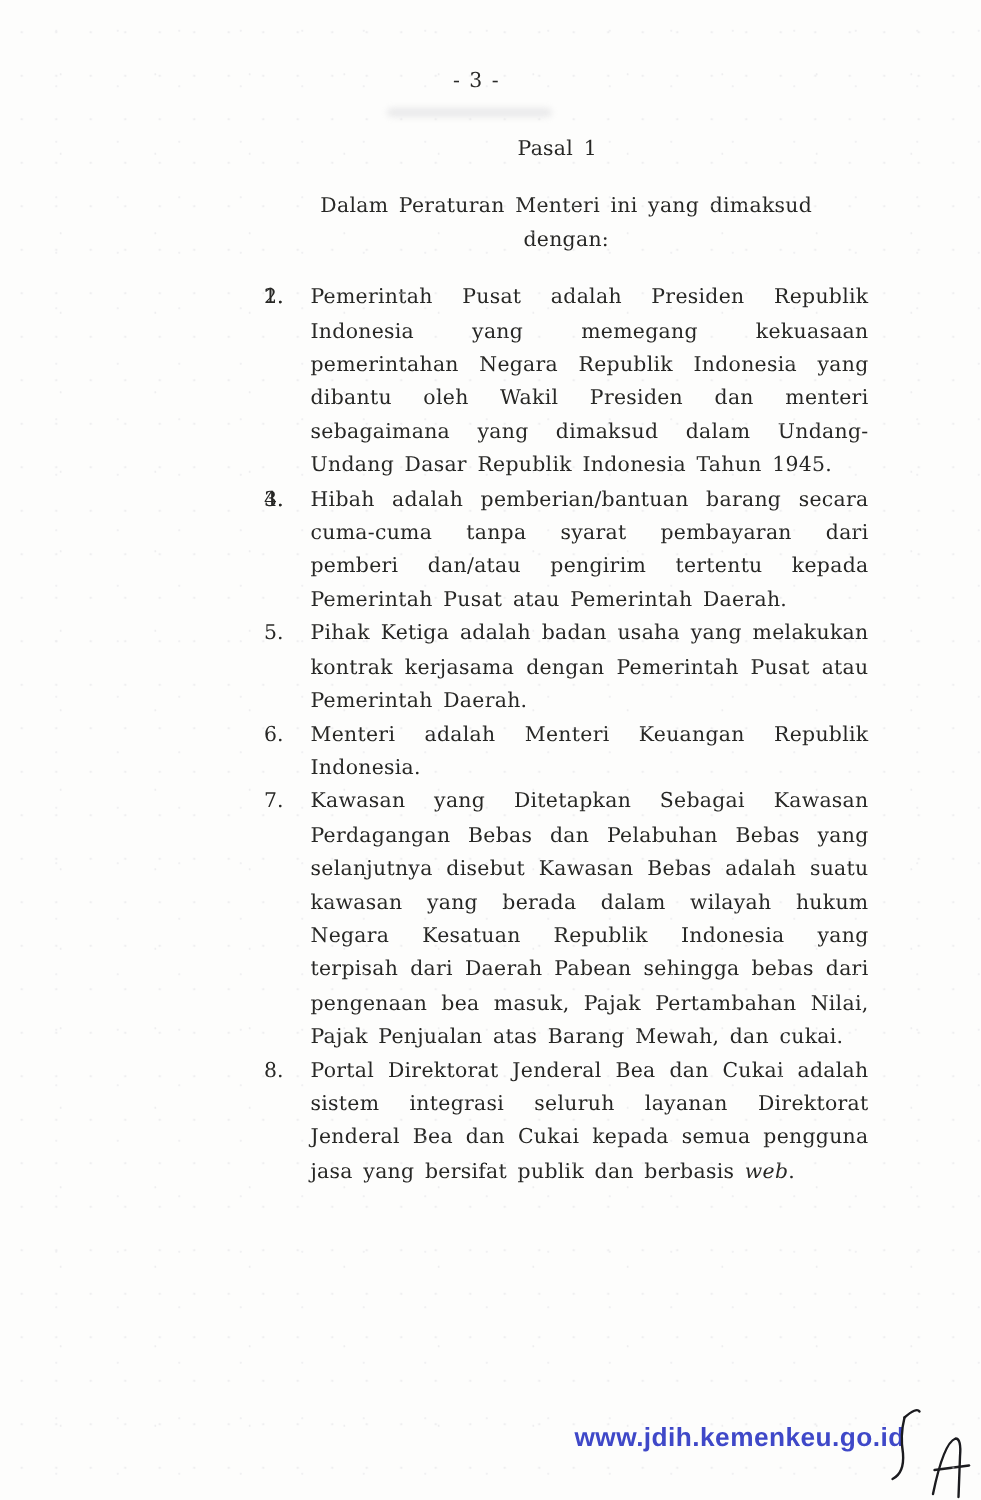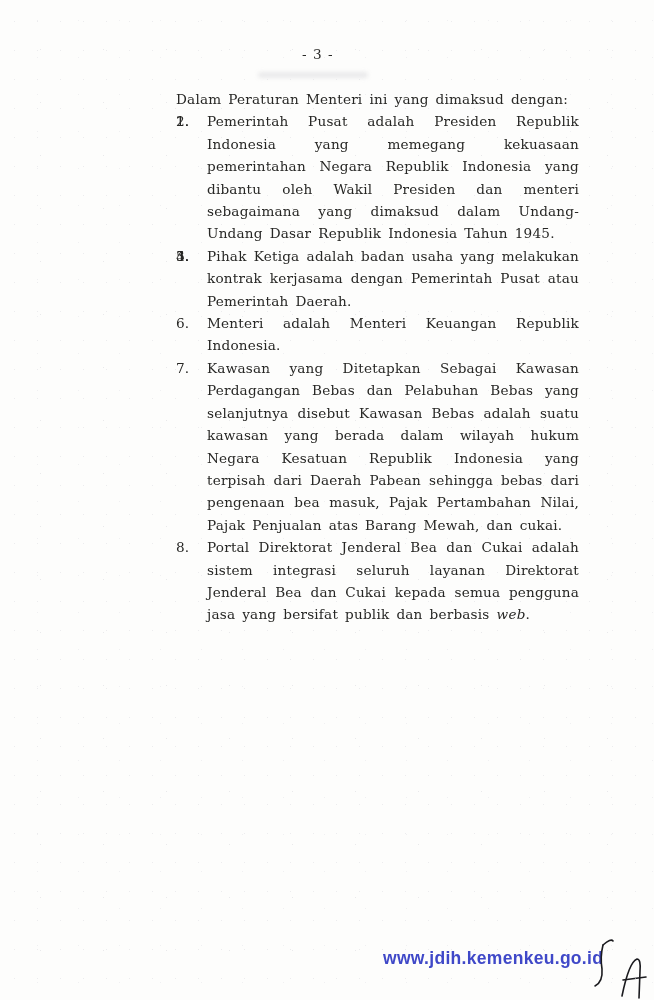--- a/index.html
+++ b/index.html
@@ -36,21 +36,21 @@
     font-size:13.6px;color:#2a2a28;letter-spacing:1px;
   }
   .content{
     position:absolute;left:176px;top:88px;width:403px;
     font-size:13.6px;line-height:22.4px;color:#272725;
     letter-spacing:0.2px;word-spacing:2.5px;
   }
   .heading{
     text-align:center;margin:0 12px 3px 0;font-size:13.6px;
   }
-  .intro{margin:0;text-align:left;}
+  .intro{margin:16px;text-align:center;}
   .def-item{
     position:relative;padding-left:31px;text-align:justify;
   }
   .def-item .num{
     position:absolute;left:0;top:0;letter-spacing:0;word-spacing:0;
   }
   .footer-url{
     position:absolute;left:383px;top:948px;
     font-family:"Liberation Sans", sans-serif;
     font-size:17.5px;letter-spacing:0.3px;
@@ -64,26 +64,27 @@
 </head>
 <body>
 
 <div class="paper" style="background: rgb(253, 253, 252);"></div>
 
 <div class="smudge"></div>
 
 <div class="page-number">- 3 -</div>
 
 <div class="content" style="color: rgb(39, 39, 37);">
+  <p class="heading">Pasal 1</p>
   <p class="intro">Dalam Peraturan Menteri ini yang dimaksud dengan:</p>
   <div id="defs">
       <div class="def-item"><span class="num">1.</span></div>
       <div class="def-item"><span class="num">2.</span><span>Pemerintah Pusat adalah Presiden Republik Indonesia yang memegang kekuasaan pemerintahan Negara Republik Indonesia yang dibantu oleh Wakil Presiden dan menteri sebagaimana yang dimaksud dalam Undang-Undang Dasar Republik Indonesia Tahun 1945.</span></div>
       <div class="def-item"><span class="num">3.</span></div>
-      <div class="def-item"><span class="num">4.</span></div>
+      <div class="def-item"><span class="num">4.</span><span>Hibah adalah pemberian/bantuan barang secara cuma-cuma tanpa syarat pembayaran dari pemberi dan/atau pengirim tertentu kepada Pemerintah Pusat atau Pemerintah Daerah.</span></div>
       <div class="def-item"><span class="num">5.</span><span>Pihak Ketiga adalah badan usaha yang melakukan kontrak kerjasama dengan Pemerintah Pusat atau Pemerintah Daerah.</span></div>
       <div class="def-item"><span class="num">6.</span><span>Menteri adalah Menteri Keuangan Republik Indonesia.</span></div>
       <div class="def-item"><span class="num">7.</span><span>Kawasan yang Ditetapkan Sebagai Kawasan Perdagangan Bebas dan Pelabuhan Bebas yang selanjutnya disebut Kawasan Bebas adalah suatu kawasan yang berada dalam wilayah hukum Negara Kesatuan Republik Indonesia yang terpisah dari Daerah Pabean sehingga bebas dari pengenaan bea masuk, Pajak Pertambahan Nilai, Pajak Penjualan atas Barang Mewah, dan cukai.</span></div>
       <div class="def-item"><span class="num">8.</span><span>Portal Direktorat Jenderal Bea dan Cukai adalah sistem integrasi seluruh layanan Direktorat Jenderal Bea dan Cukai kepada semua pengguna jasa yang bersifat publik dan berbasis </span><i>web</i><span>.</span></div>
     </div>
 </div>
 
 <div class="footer-url" style="color: rgb(63, 72, 200);">www.jdih.kemenkeu.go.id</div>
 
 <svg class="handwriting" viewBox="0 0 79 67" xmlns="http://www.w3.org/2000/svg">

